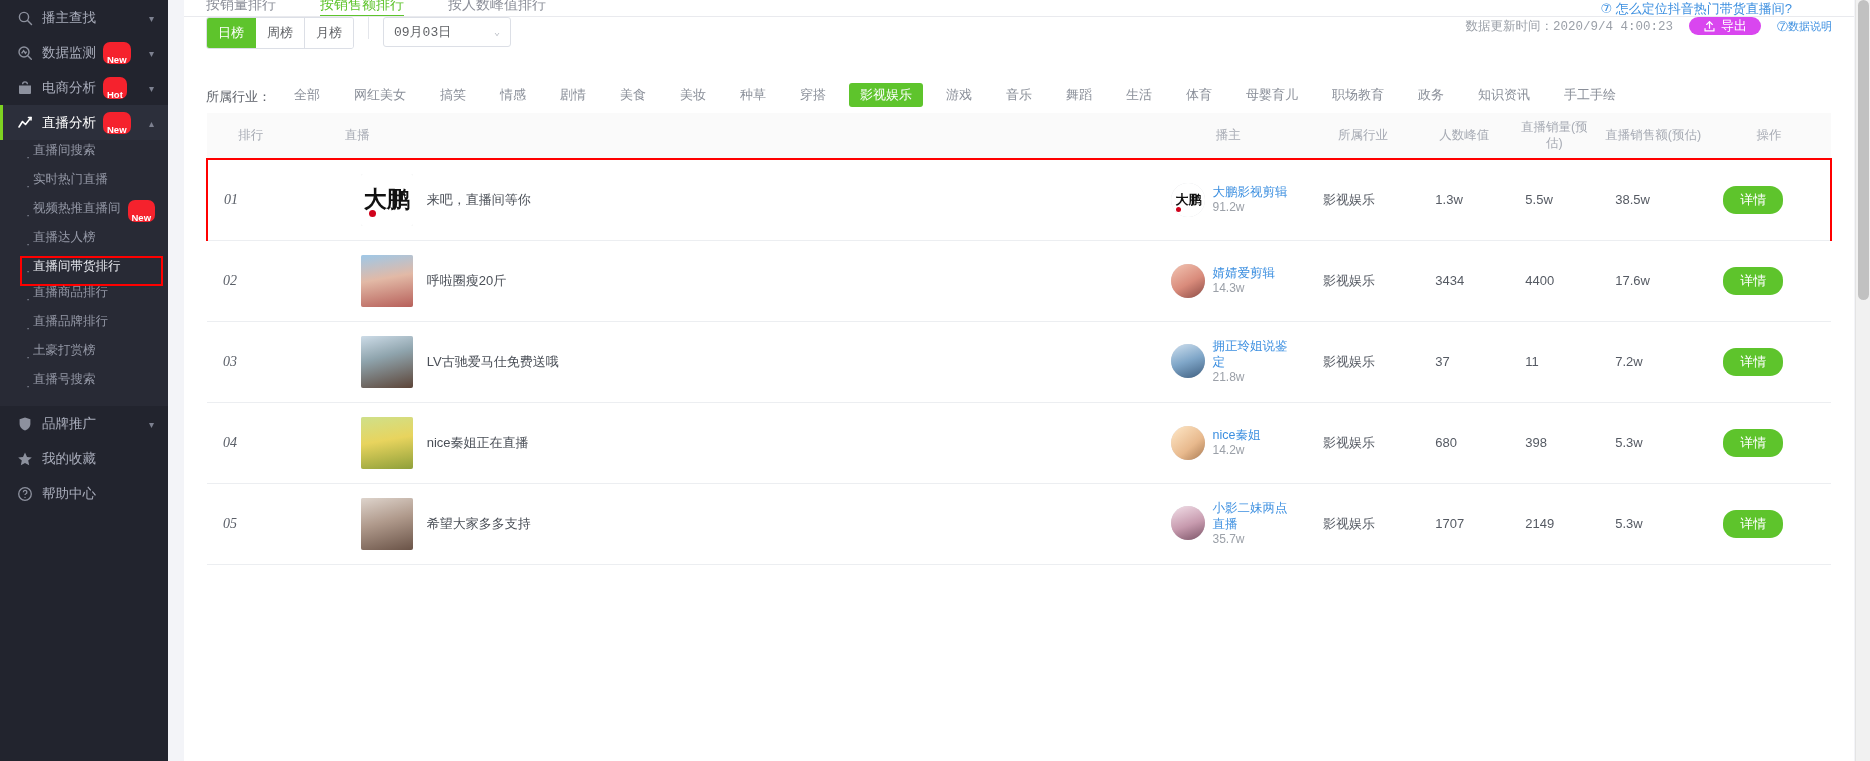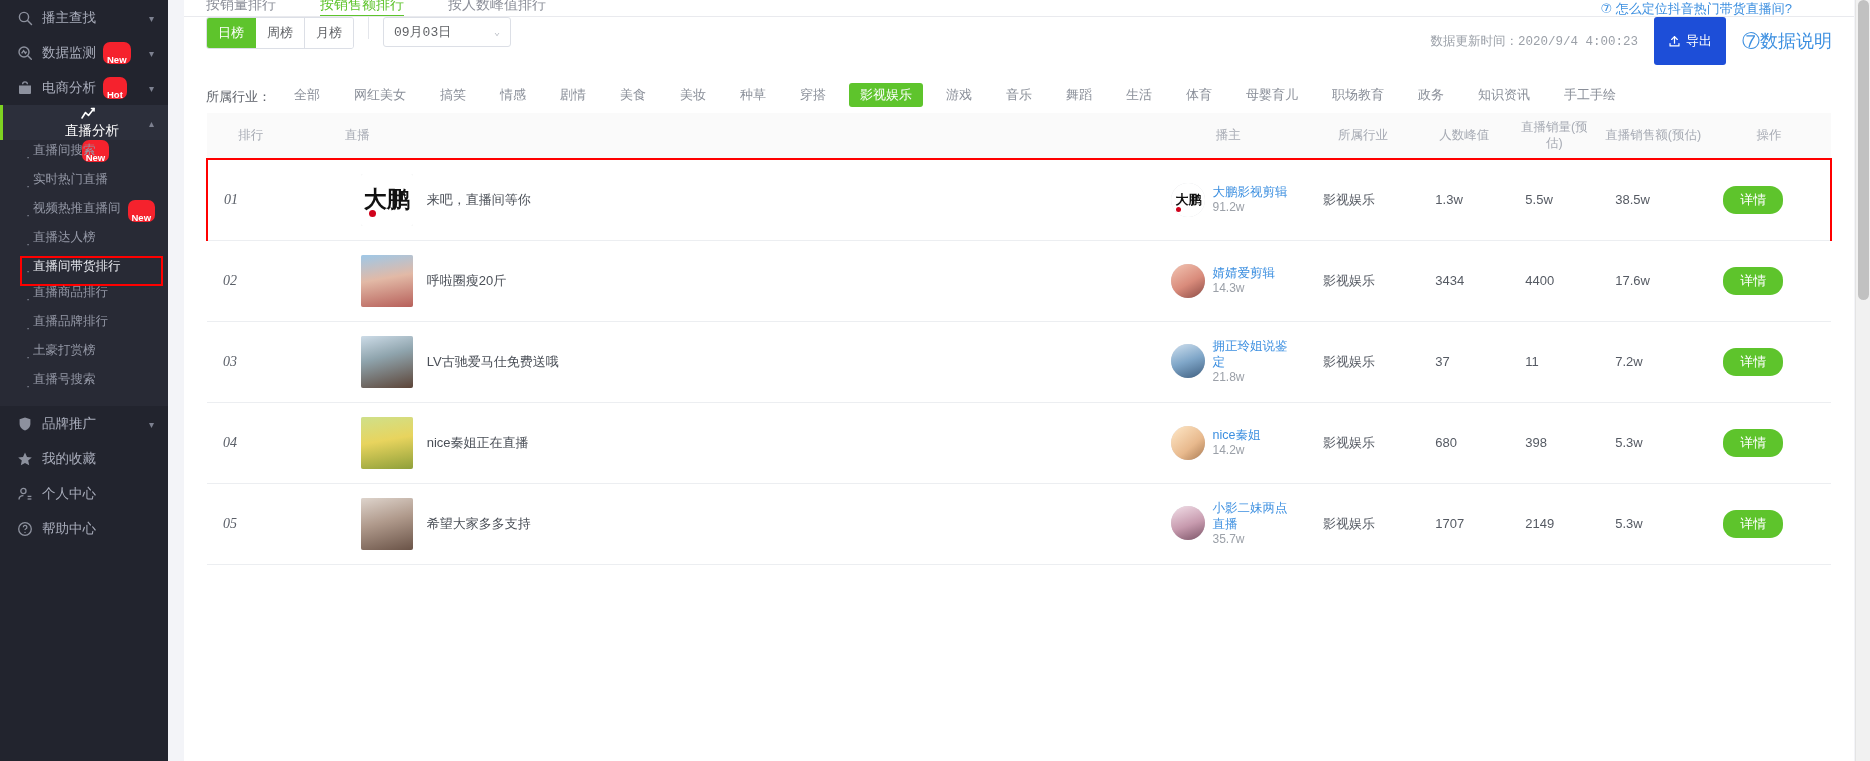--- a/index.html
+++ b/index.html
@@ -37,21 +37,20 @@
   .nav-item .ico svg { display:block; }
   .nav-item .label { flex: 0 0 auto; }
   .nav-item .chev {
     position: absolute; right: 14px; top: 50%;
     transform: translateY(-50%);
     font-size: 10px; color: #7d8190;
   }
   .nav-item.active {
     background: #2c2f3b;
     color: #fff;
-    flex-direction: column;
   }
   .nav-item.active .ico { color: #fff; }
   .nav-item.active::before {
     content: ""; position: absolute; left: 0; top: 0;
     width: 3px; height: 100%; background: #7ed321;
   }
   .badge {
     display: inline-block;
     margin-left: 7px;
     padding: 11px 4px;
@@ -177,33 +176,33 @@
     position: absolute; right: 10px; top: 50%;
     transform: translateY(-50%);
     color: #b4b8c0; font-size: 10px;
   }
   .toolbar-right {
     margin-left: auto;
     display: flex; align-items: center;
   }
   .update-time { font-size: 12.5px; color: #9ba0a8; margin-right: 16px; white-space: nowrap; }
   .export-btn {
-    height: 48px;
-    background: #1d4ed8; color: #fff;
-    border-radius: 3px;
+    height: 18px;
+    background: #d946ef; color: #fff;
+    border-radius: 15px;
     display: flex; align-items: center;
     padding: 0 14px;
     font-size: 13px;
     cursor: pointer;
     white-space: nowrap;
   }
   .export-btn .upico { margin-right: 5px; display:flex; }
   .data-note {
     margin-left: 16px;
-    font-size: 18px; color: #3c8fe0;
+    font-size: 11px; color: #3c8fe0;
     cursor: pointer; white-space: nowrap;
   }
 
   
   .filter-row {
     display: flex;
     padding: 10px 22px 6px 22px;
     font-size: 13px;
   }
   .filter-label {
@@ -434,31 +433,20 @@
   <div class="nav-item">
     <span class="ico">
       <svg width="16" height="16" viewBox="0 0 16 16" fill="currentColor">
         <polygon points="8,1.5 10,5.9 14.8,6.4 11.2,9.6 12.2,14.3 8,11.9 3.8,14.3 4.8,9.6 1.2,6.4 6,5.9"></polygon>
       </svg>
     </span>
     <span class="label">我的收藏</span>
   </div>
 
 
-  <div class="nav-item">
-    <span class="ico">
-      <svg width="16" height="16" viewBox="0 0 16 16" fill="none" stroke="currentColor" stroke-width="1.3">
-        <circle cx="6.4" cy="5" r="2.6"></circle>
-          <path d="M2 13.6c0-2.5 2-4 4.4-4"></path>
-        <line x1="10.6" y1="10.4" x2="14.4" y2="10.4"></line>
-          <line x1="10.6" y1="13" x2="14.4" y2="13"></line>
-      </svg>
-    </span>
-    <span class="label">个人中心</span>
-  </div>
 
   <div class="nav-item">
     <span class="ico">
       <svg width="16" height="16" viewBox="0 0 16 16" fill="none" stroke="currentColor" stroke-width="1.3">
         <circle cx="8" cy="8" r="6.3"></circle>
           <path d="M6.3 6.2a1.8 1.8 0 1 1 2.3 1.8c-.5.2-.6.6-.6 1.1"></path>
         <circle cx="8" cy="11.4" r="0.7" fill="currentColor" stroke="none"></circle>
       </svg>
     </span>
     <span class="label">帮助中心</span>

